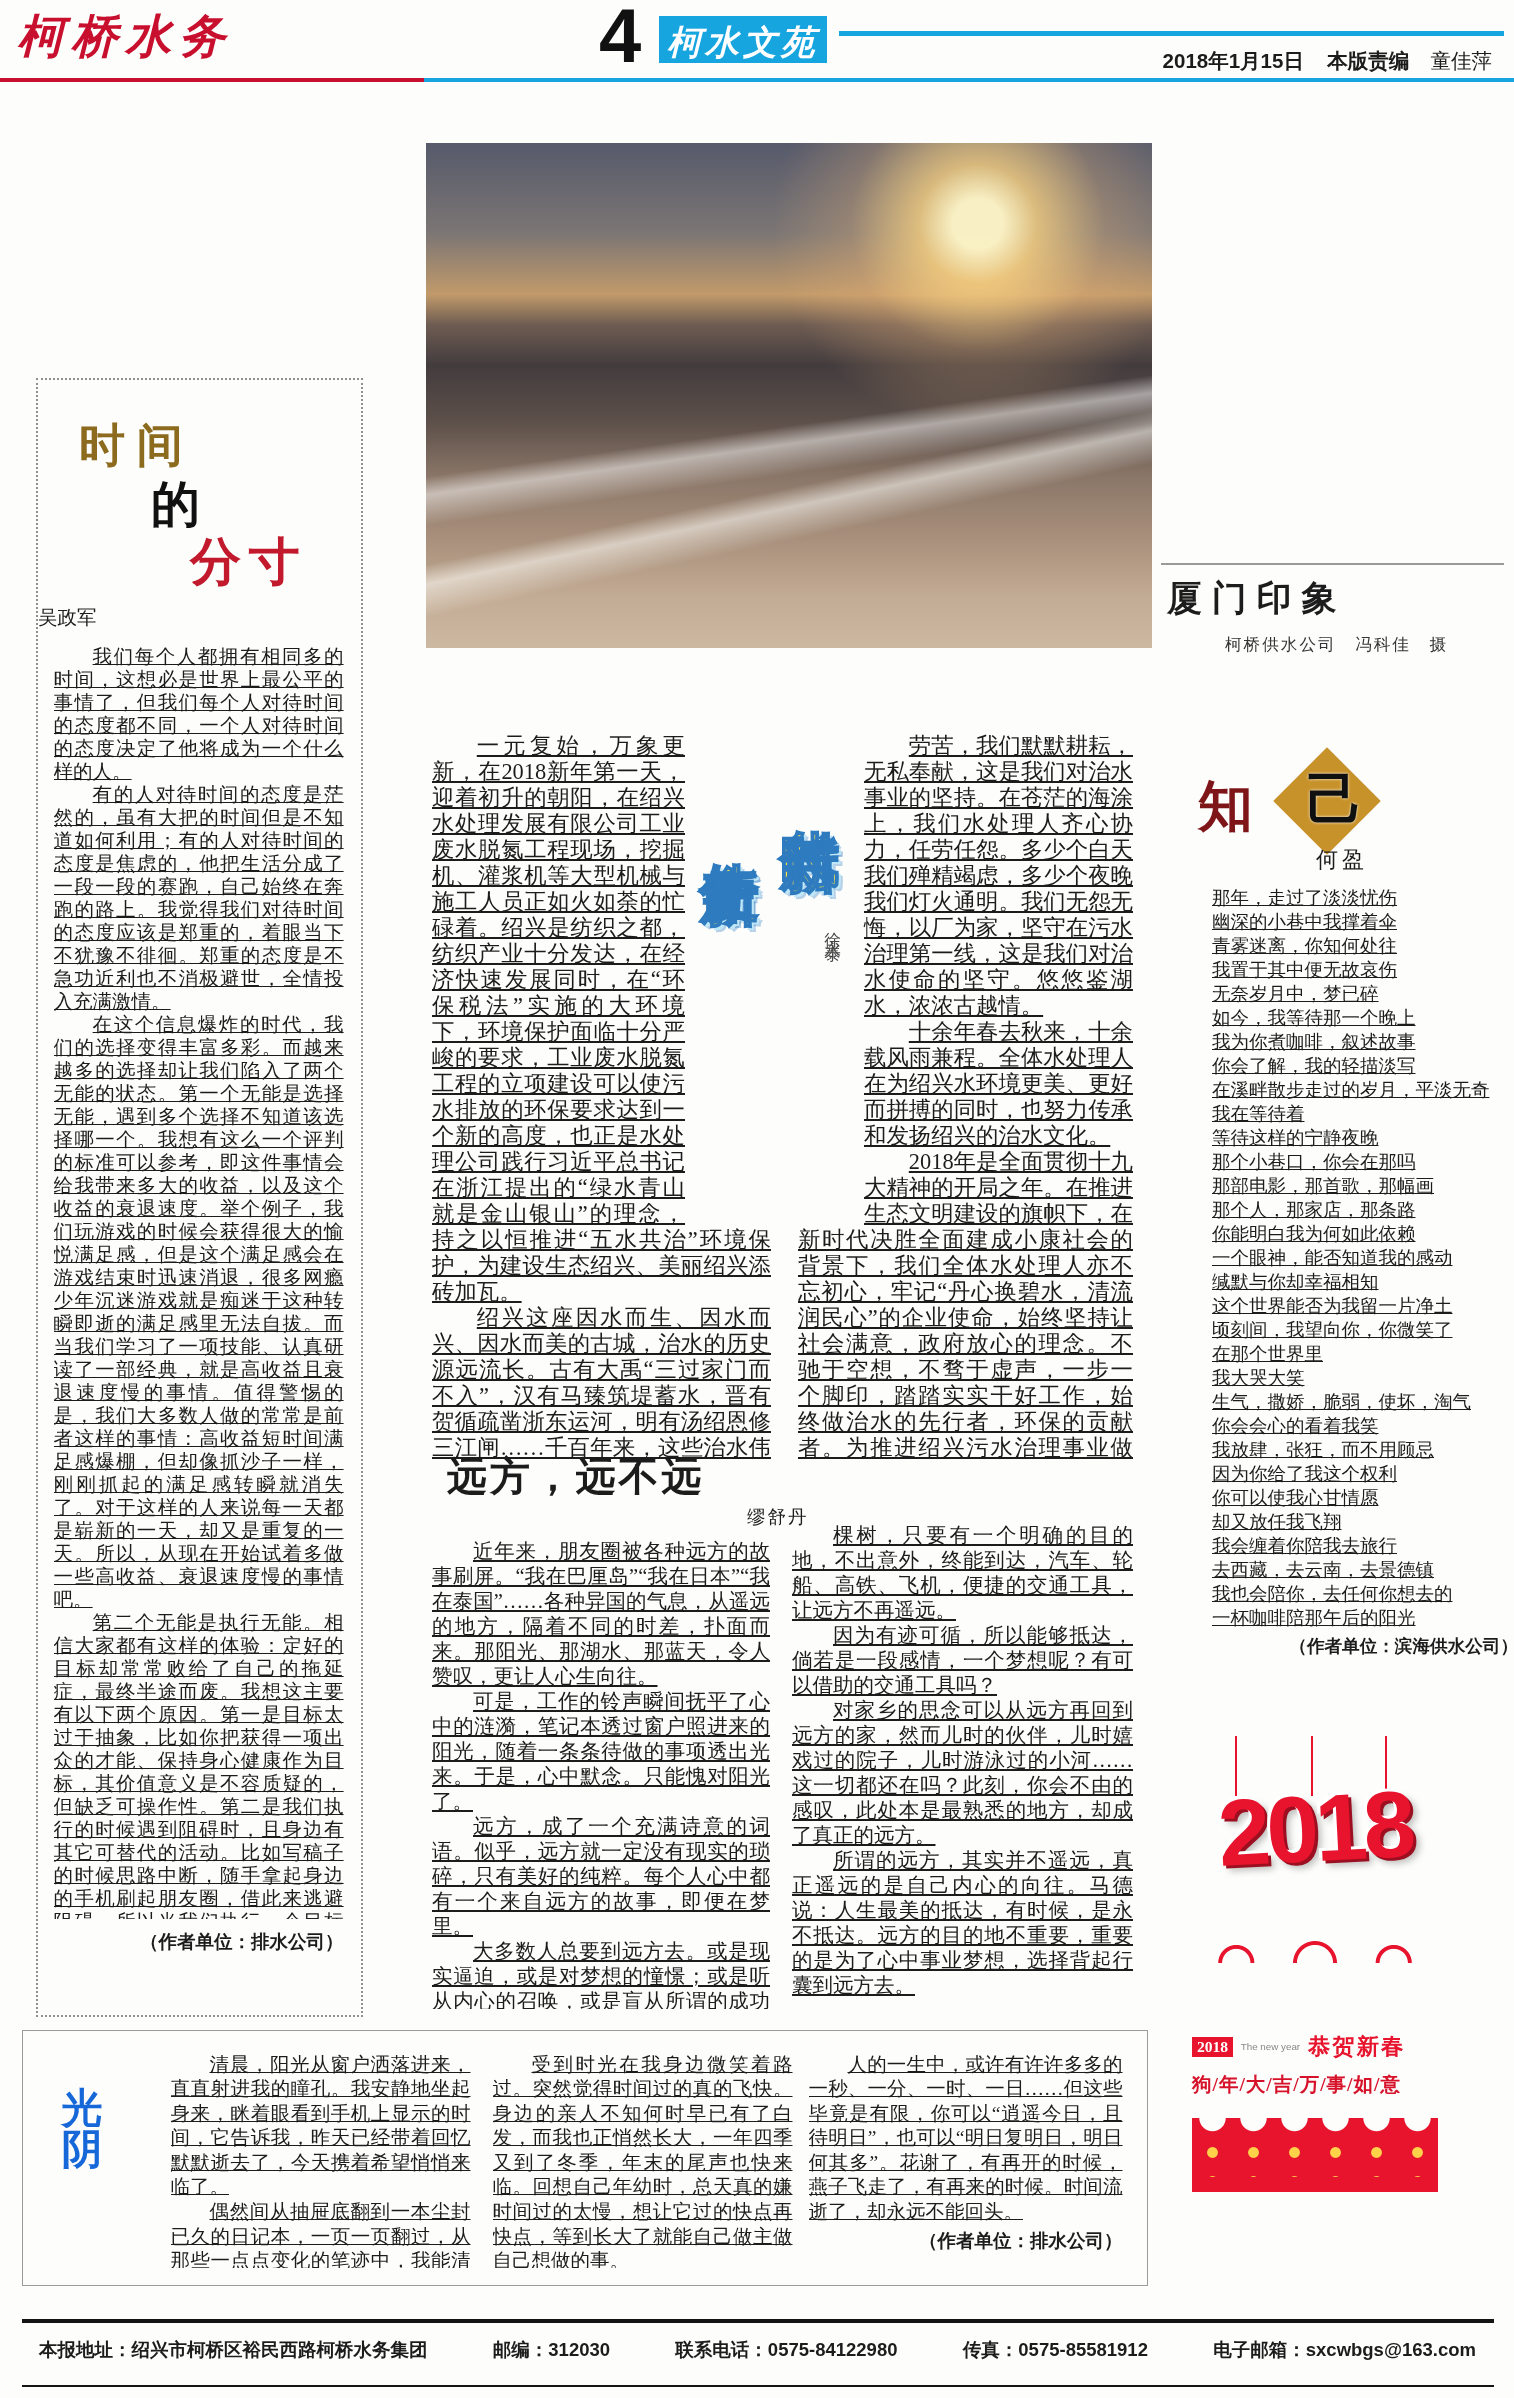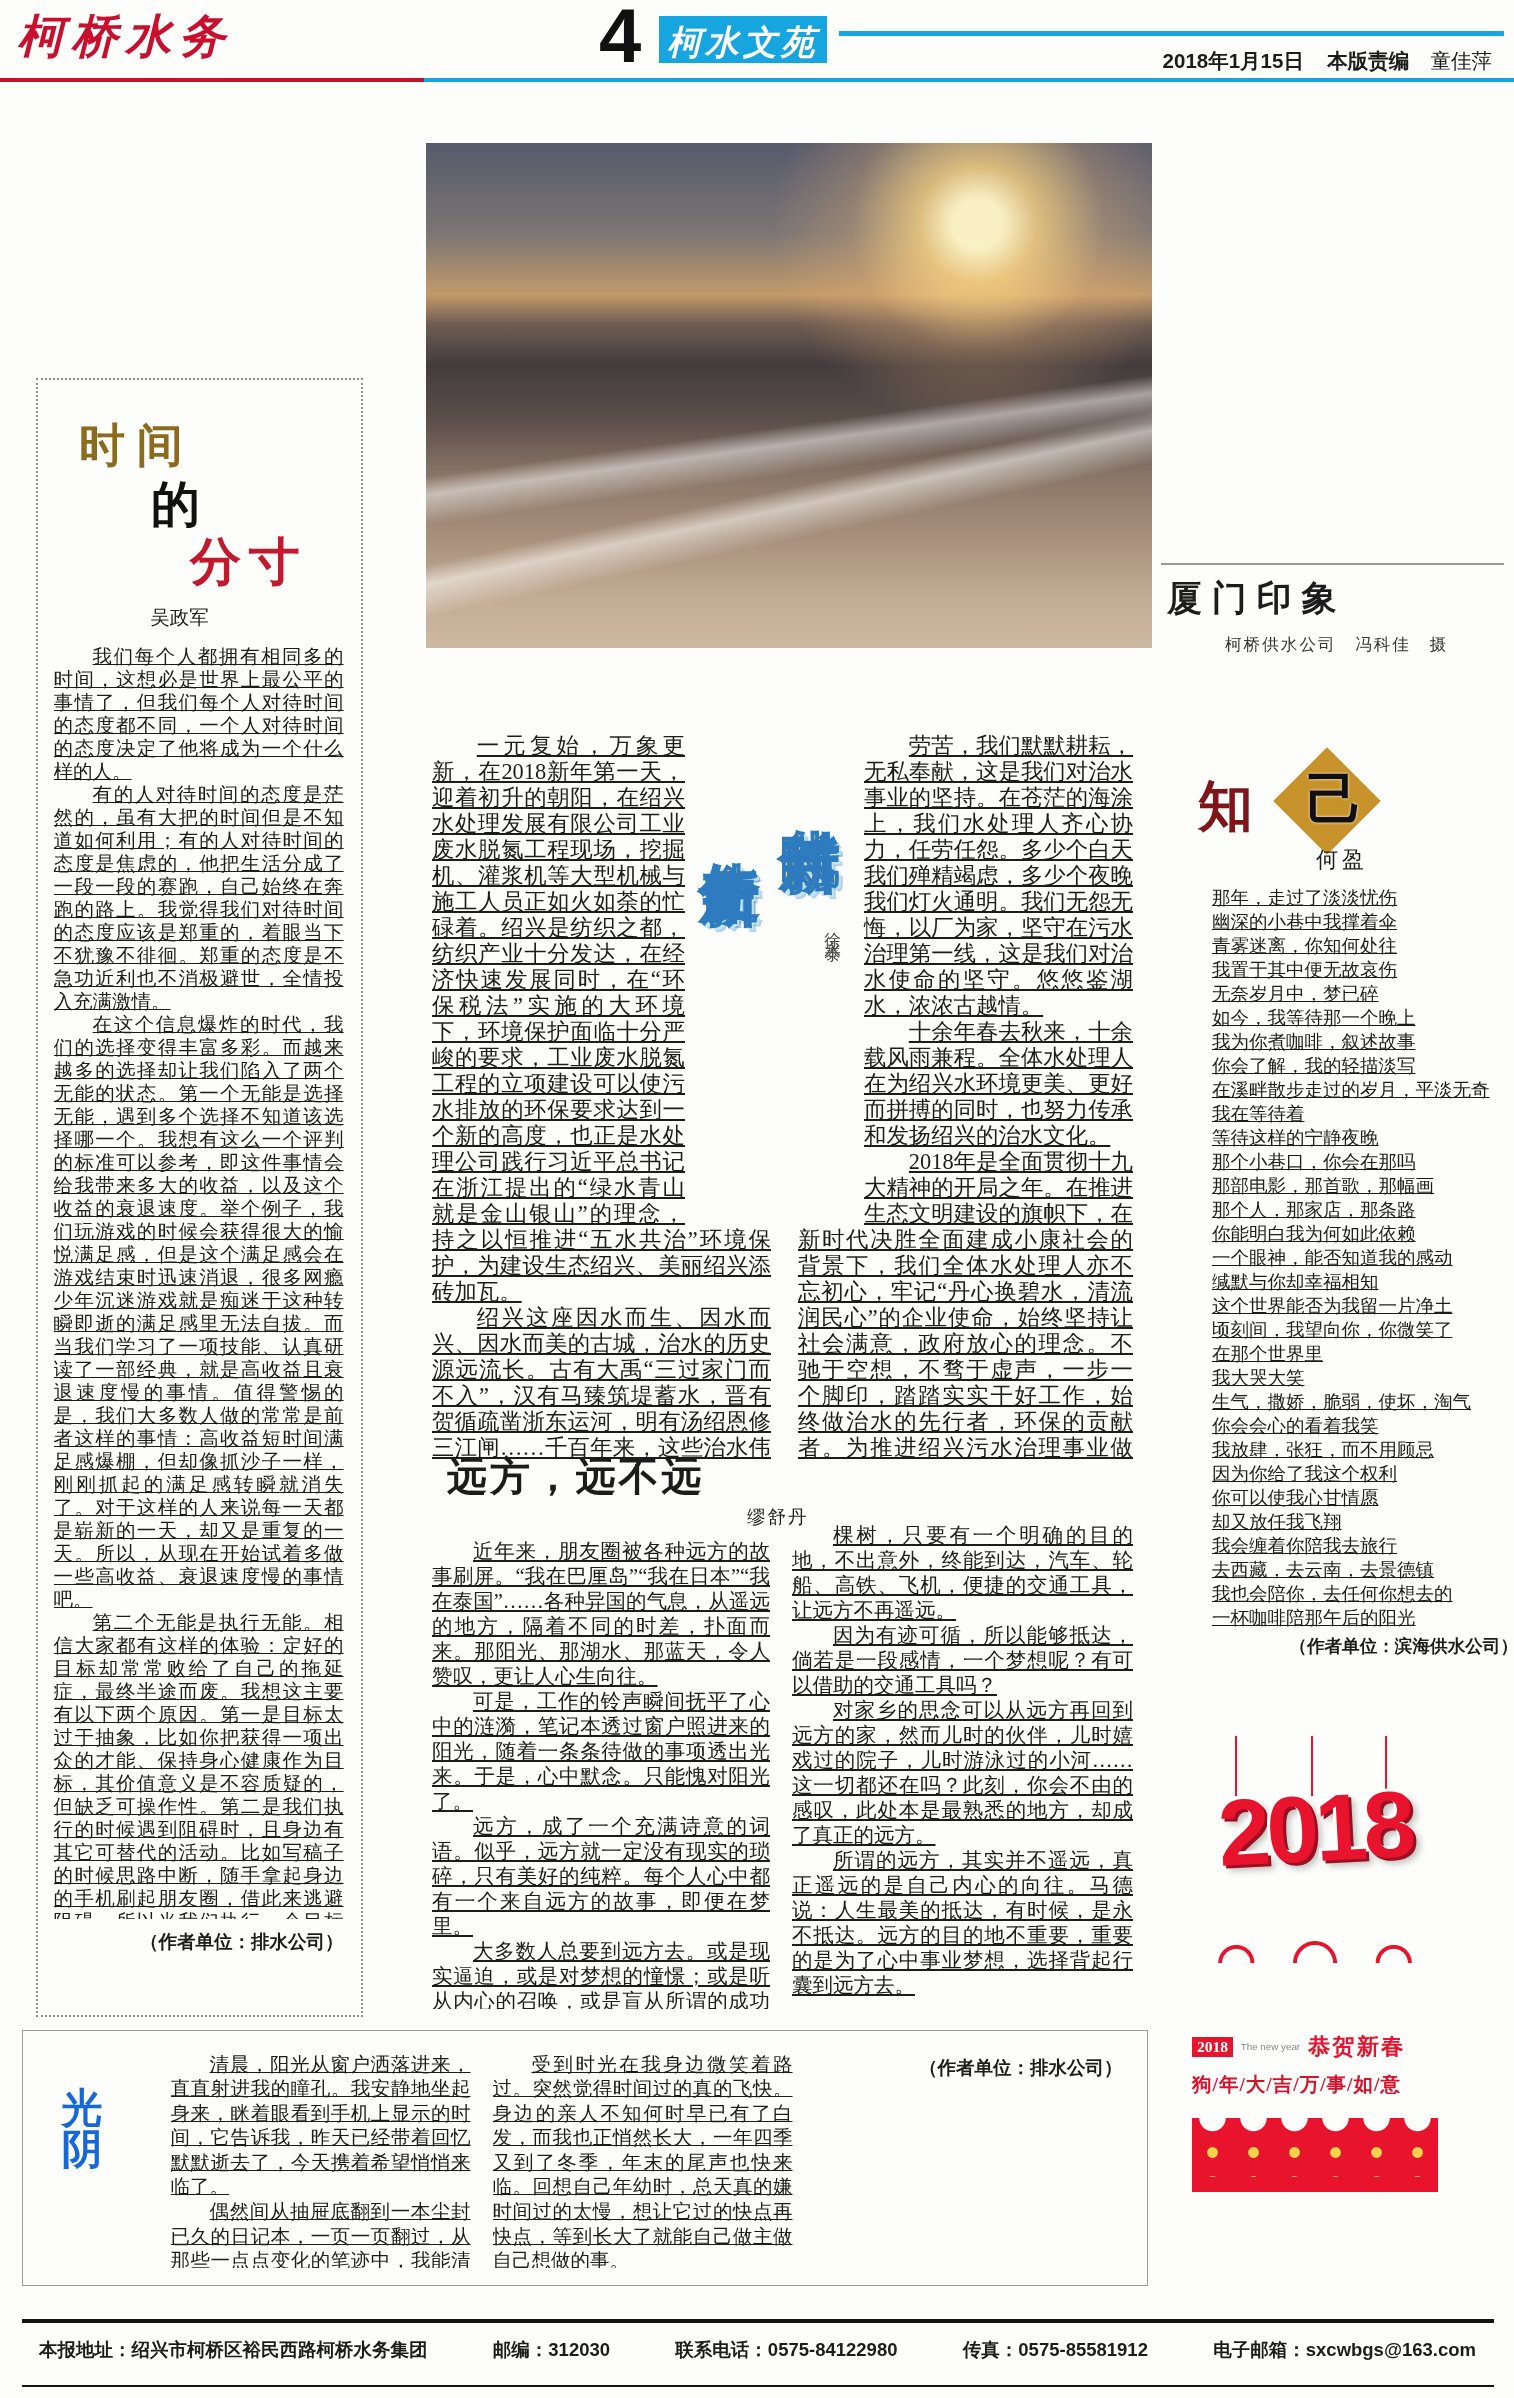--- a/index.html
+++ b/index.html
@@ -34,21 +34,21 @@
       linear-gradient(to bottom, #565a6b 0%, #7c7674 18%, #c29a6a 30%, #6e5c52 36%, #433c3e 44%, #5c4f49 55%, #8a7668 66%, #a78f7b 78%, #c3ac95 90%, #cdb8a2 100%);}
   .caption-rule{left:1161px;top:563px;width:343px;height:2px;background:#9a9a9a;}
   .photo-caption{left:1167px;top:575px;font-size:35px;font-weight:bold;letter-spacing:9.8px;}
   .photo-credit{left:1225px;top:634px;font-size:16.6px;color:#333;letter-spacing:2px;}
 
   
   .time-box{left:36px;top:378px;width:323px;height:1635px;border:2px dotted #8f8f8f;}
   .time-t1{left:41px;top:35px;font-size:46px;font-weight:bold;color:#8c6b1e;letter-spacing:11.7px;}
   .time-t2{left:113px;top:92px;font-size:49px;font-weight:bold;color:#111;}
   .time-t3{left:152px;top:148px;font-size:51px;font-weight:bold;color:#c21a2c;letter-spacing:7.8px;}
-  .time-author{left:0;top:224px;width:283px;text-align:center;font-size:19.5px;}
+  .time-author{left:0;top:224px;width:283px;text-align:left;font-size:19.5px;}
   .time-body{left:15.6px;top:265px;width:290px;height:1274px;font-size:19.5px;line-height:23px;overflow:hidden;}
   .time-byline{left:15.6px;top:1549px;width:290px;text-align:right;font-size:18.5px;font-weight:bold;}
 
   
   .era-col{font-size:22.4px;line-height:26px;overflow:hidden;}
   .era-col1{left:432px;top:733px;width:339px;height:728px;}
   .era-col1 .spacer{float:right;width:86px;height:488px;}
   .era-col2{left:798px;top:733px;width:335px;height:728px;}
   .era-col2 .spacer{float:left;width:66px;height:488px;}
   .era-title{left:690px;top:784px;height:441px;writing-mode:vertical-rl;
@@ -251,20 +251,23 @@
   <div class="abs gy-box">
     <div class="abs gy-title">光阴</div>
     <div class="gy-col gy-col1">
         <p>清晨，阳光从窗户洒落进来，直直射进我的瞳孔。我安静地坐起身来，眯着眼看到手机上显示的时间，它告诉我，昨天已经带着回忆默默逝去了，今天携着希望悄悄来临了。</p>
         <p>偶然间从抽屉底翻到一本尘封已久的日记本，一页一页翻过，从那些一点点变化的笔迹中，我能清楚地感</p>
       </div>
     <div class="gy-col gy-col2">
         <p>受到时光在我身边微笑着路过。突然觉得时间过的真的飞快。身边的亲人不知何时早已有了白发，而我也正悄然长大，一年四季又到了冬季，年末的尾声也快来临。回想自己年幼时，总天真的嫌时间过的太慢，想让它过的快点再快点，等到长大了就能自己做主做自己想做的事。</p>
       </div>
     <div class="gy-col gy-col3">
+      <div>
+          <p>人的一生中，或许有许许多多的一秒、一分、一时、一日……但这些毕竟是有限，你可以“逍遥今日，且待明日”，也可以“明日复明日，明日何其多”。花谢了，有再开的时候，燕子飞走了，有再来的时候。时间流逝了，却永远不能回头。</p>
+        </div>
       <div class="byline-flow kai" style="font-size:18.5px;">（作者单位：排水公司）</div>
     </div>
   </div>
 
   <div class="abs footer-rule"></div>
   <div class="abs footer-row sans">
     <span>本报地址：绍兴市柯桥区裕民西路柯桥水务集团</span>
     <span>邮编：312030</span>
     <span>联系电话：0575-84122980</span>
     <span>传真：0575-85581912</span>

